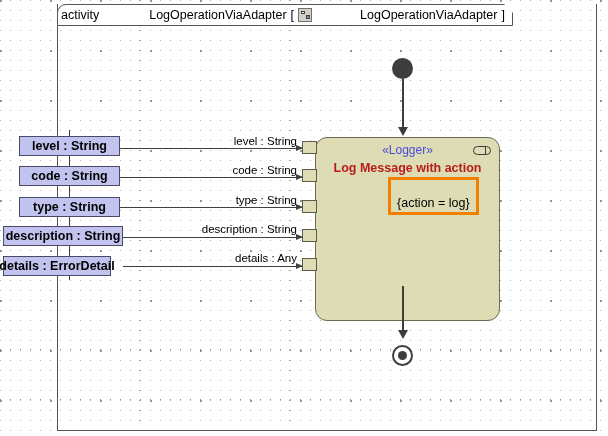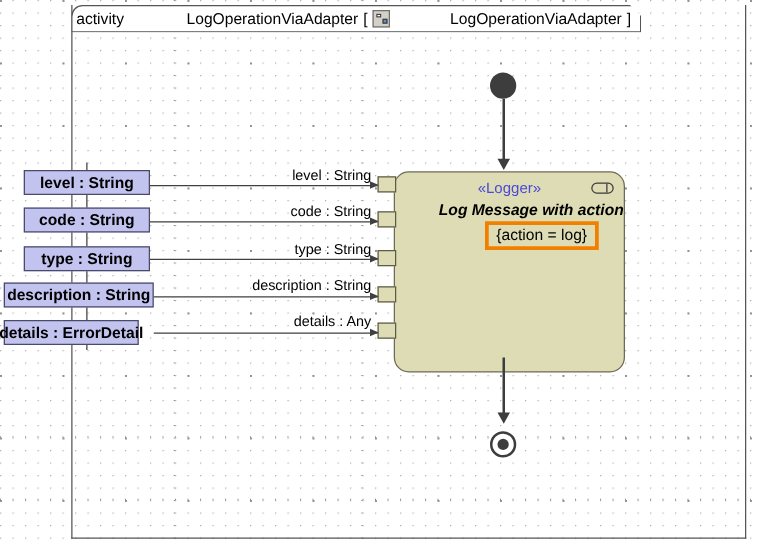--- a/index.html
+++ b/index.html
@@ -129,49 +129,48 @@
     border: 1px solid #404040;
     box-sizing: border-box;
   }
 
   
   .activity-node {
     position: absolute;
     left: 315px;
     top: 137px;
     width: 185px;
-    height: 161px;
+    height: 184px;
     background: #dedcb4;
     border: 1px solid #6b6b56;
     border-radius: 12px;
     box-sizing: border-box;
   }
   .node-stereotype {
     position: absolute;
     left: 0; right: 0;
     top: 5px;
     text-align: center;
     font-size: 12px;
     color: #4a4ad8;
   }
   .node-title {
     position: absolute;
     left: 0; right: 0;
     top: 23px;
-    text-align: right;
+    text-align: center;
     font-size: 12.5px;
     font-weight: bold;
-    color: #000000;
-    font-style: italic;
+    color: #b91c1c;
   }
   .node-constraint {
     position: absolute;
     left: 72px;
     top: 39px;
-    padding: 1px 6px 2px 6px;
+    padding: 16px 6px 2px 6px;
     border: 3px solid #f28000;
     background: #dedcb4;
     font-size: 12.5px;
     color: #000000;
     white-space: nowrap;
     box-sizing: border-box;
   }
   .node-rake {
     position: absolute;
     right: 8px;

